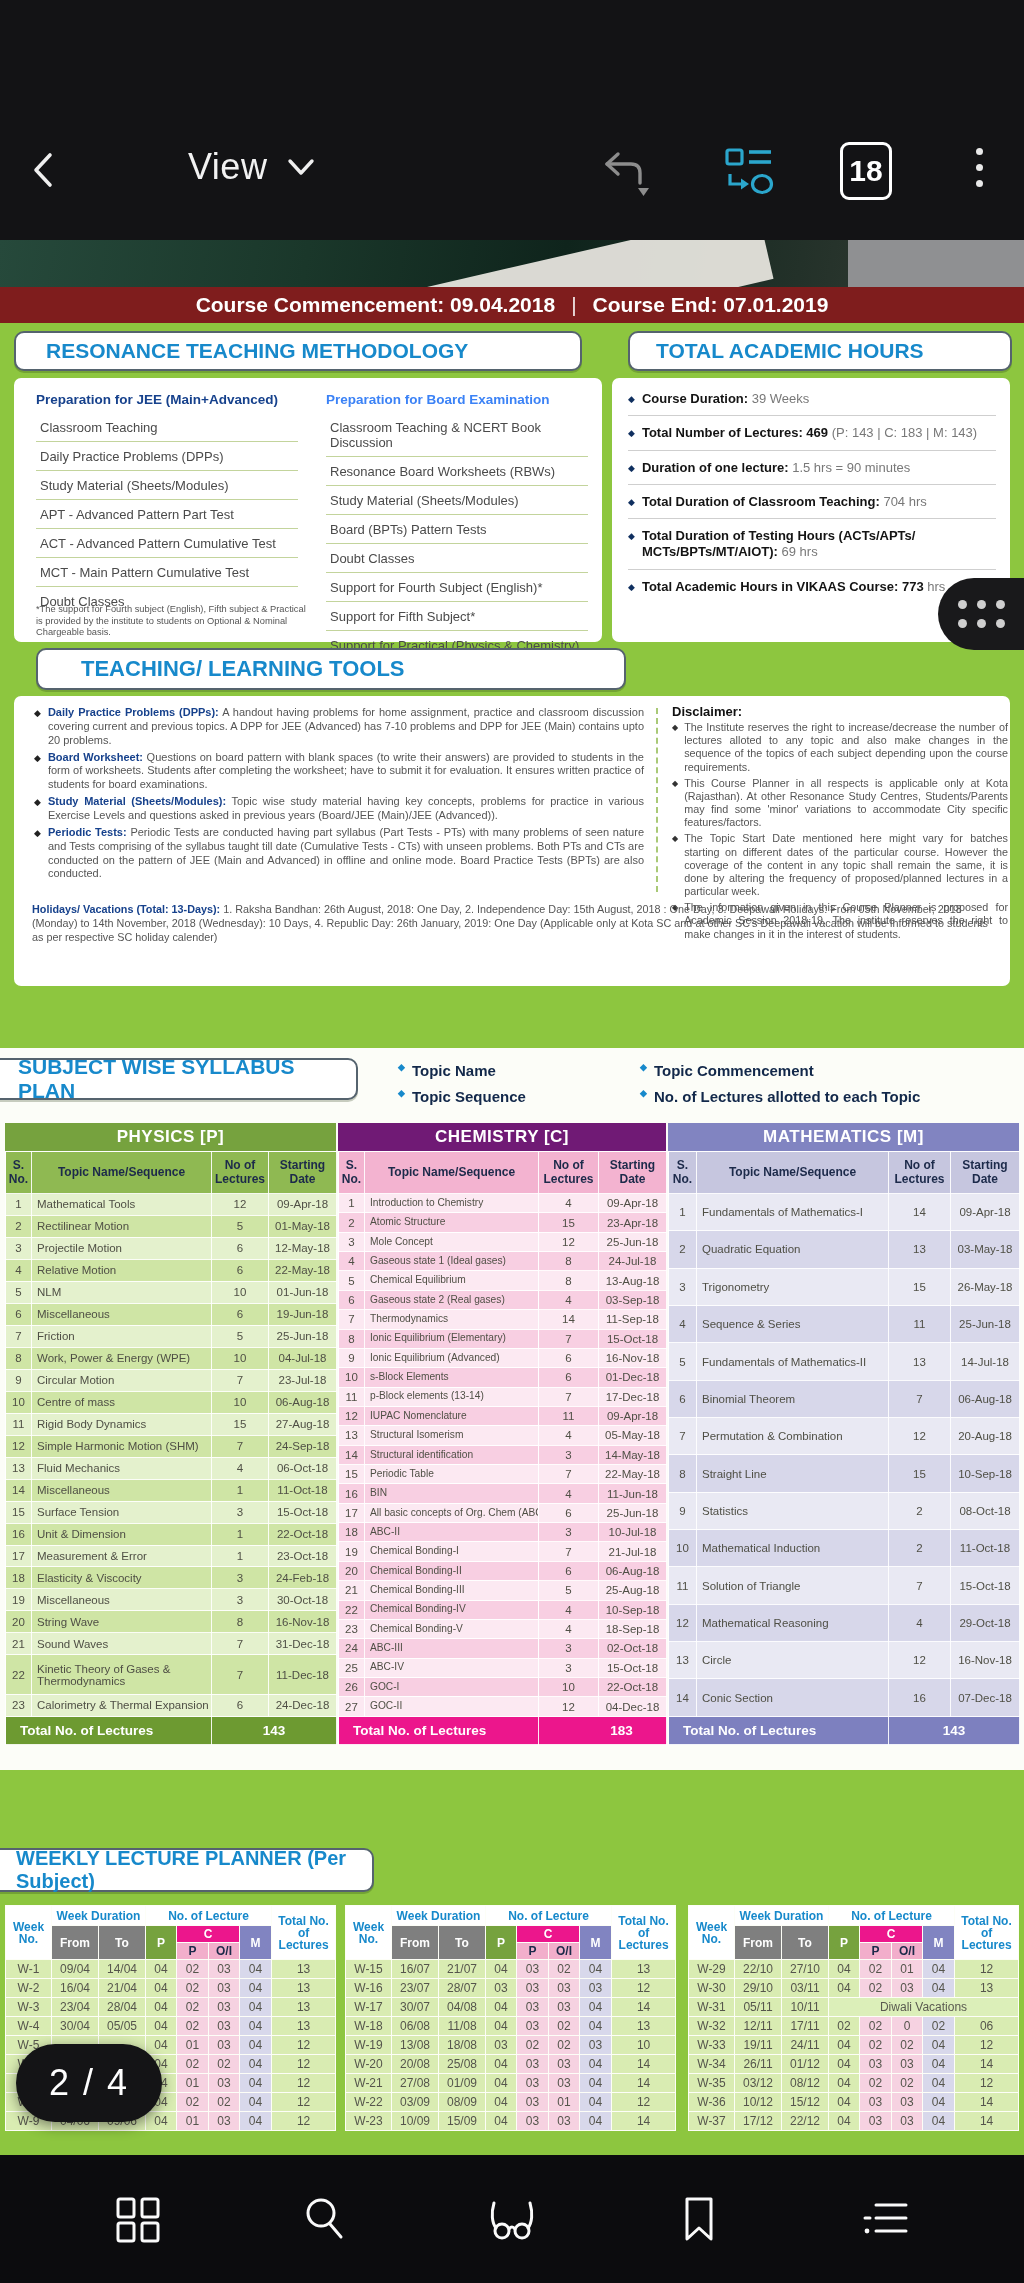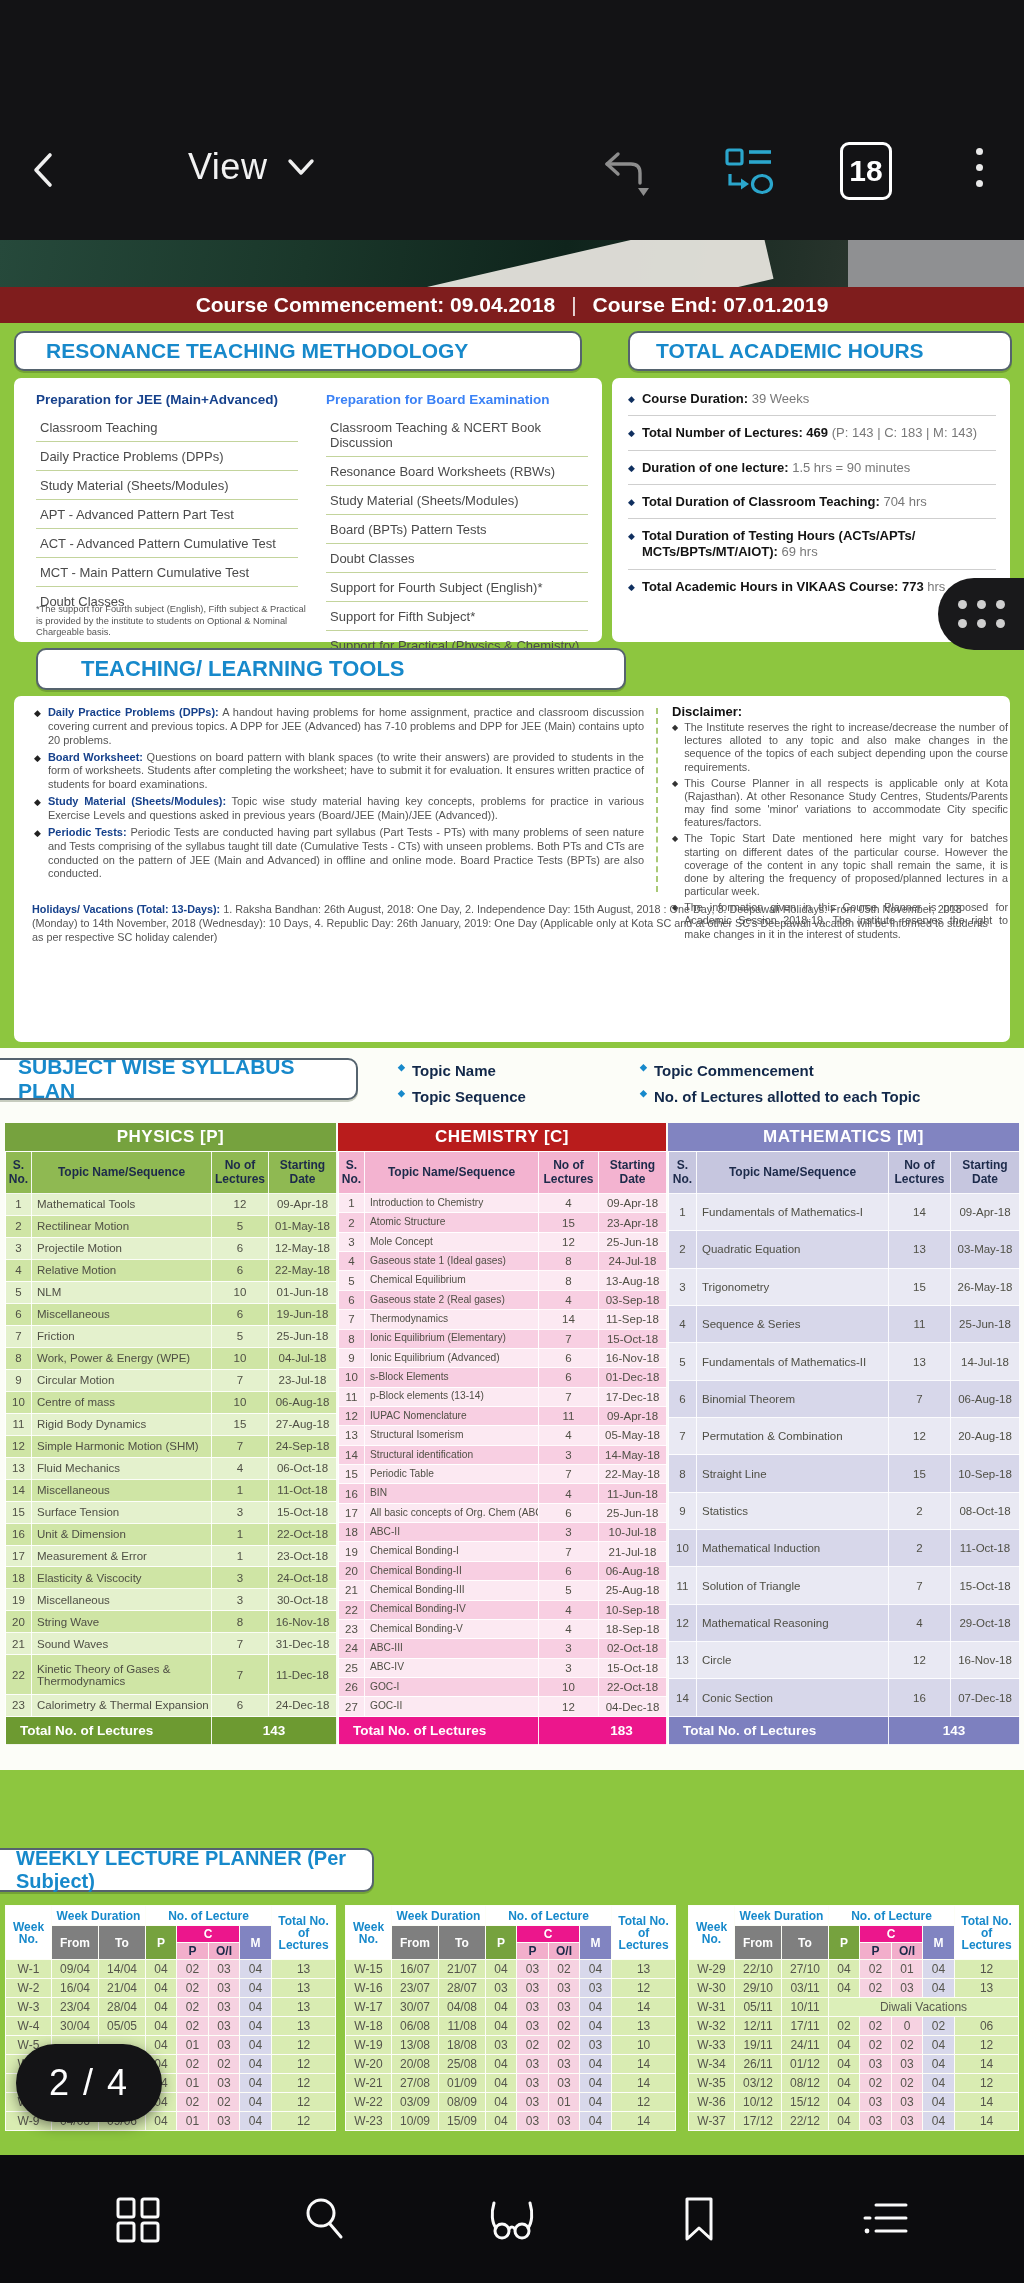--- a/index.html
+++ b/index.html
@@ -42,21 +42,21 @@
            box-shadow:0 2px 0 rgba(40,60,20,.25);}
   .hdr1{left:14px;top:331px;width:568px;height:40px;font-size:21px;padding-left:30px;}
   .hdr2{left:628px;top:331px;width:384px;height:40px;font-size:21px;padding-left:26px;}
   .hdr3{left:36px;top:648px;width:590px;height:42px;font-size:22px;padding-left:43px;}
   .hdr4{left:-10px;top:1058px;width:368px;height:42px;font-size:21px;padding-left:26px;}
   .hdr5{left:-10px;top:1848px;width:384px;height:44px;font-size:20px;padding-left:24px;}
 
   .panel{position:absolute;background:#fff;border-radius:7px;}
   .panel-method{left:14px;top:378px;width:588px;height:264px;}
   .panel-academic{left:612px;top:378px;width:398px;height:264px;}
-  .panel-tools{left:14px;top:696px;width:996px;height:346px;}
+  .panel-tools{left:14px;top:696px;width:996px;height:290px;}
 
   
   .m-col{position:absolute;top:10px;}
   .m-col1{left:22px;width:262px;}
   .m-col2{left:312px;width:262px;}
   .m-head{font-size:13.5px;font-weight:bold;padding:4px 0 6px;}
   .m-head.jee{color:#16418c;}
   .m-head.board{color:#3b82f6;}
   .m-list .li{border-bottom:1px solid #c3d49c;}
   .m-list .li:last-child{border-bottom:none;}
@@ -112,21 +112,21 @@
   .subj tfoot .t-val{text-align:center;}
 
   .phys{left:5px;width:331px;}
   .phys .band{background:#76a23e;}
   .phys thead th{background:#8fb952;}
   .phys tbody tr:nth-child(odd) td{background:#e4f1cd;}
   .phys tbody tr:nth-child(even) td{background:#cfe5a5;}
   .phys tfoot td{background:#6d9a31;}
 
   .chem{left:338px;width:328px;}
-  .chem .band{background:#b91c1c;}
+  .chem .band{background:#701a75;}
   .chem thead th{background:#f3b3d0;}
   .chem tbody tr:nth-child(odd) td{background:#fce9f2;}
   .chem tbody tr:nth-child(even) td{background:#f8cfe2;}
   .chem tbody td:nth-child(2){font-size:10.2px;white-space:nowrap;overflow:hidden;}
   .chem tfoot td{background:#ec168c;padding-left:40px;}
 
   .math{left:668px;width:351px;}
   .math .band{background:#8184c1;}
   .math thead th{background:#c6c6df;}
   .math tbody tr:nth-child(odd) td{background:#e9e9f3;}
@@ -510,21 +510,21 @@
           <tr>
             <td class="sno">17</td>
             <td class="name">Measurement &amp; Error</td>
             <td class="num">1</td>
             <td class="date">23-Oct-18</td>
           </tr>
           <tr>
             <td class="sno">18</td>
             <td class="name">Elasticity &amp; Viscocity</td>
             <td class="num">3</td>
-            <td class="date">24-Oct-18</td>
+            <td class="date">24-Feb-18</td>
           </tr>
           <tr>
             <td class="sno">19</td>
             <td class="name">Miscellaneous</td>
             <td class="num">3</td>
             <td class="date">30-Oct-18</td>
           </tr>
           <tr>
             <td class="sno">20</td>
             <td class="name">String Wave</td>

